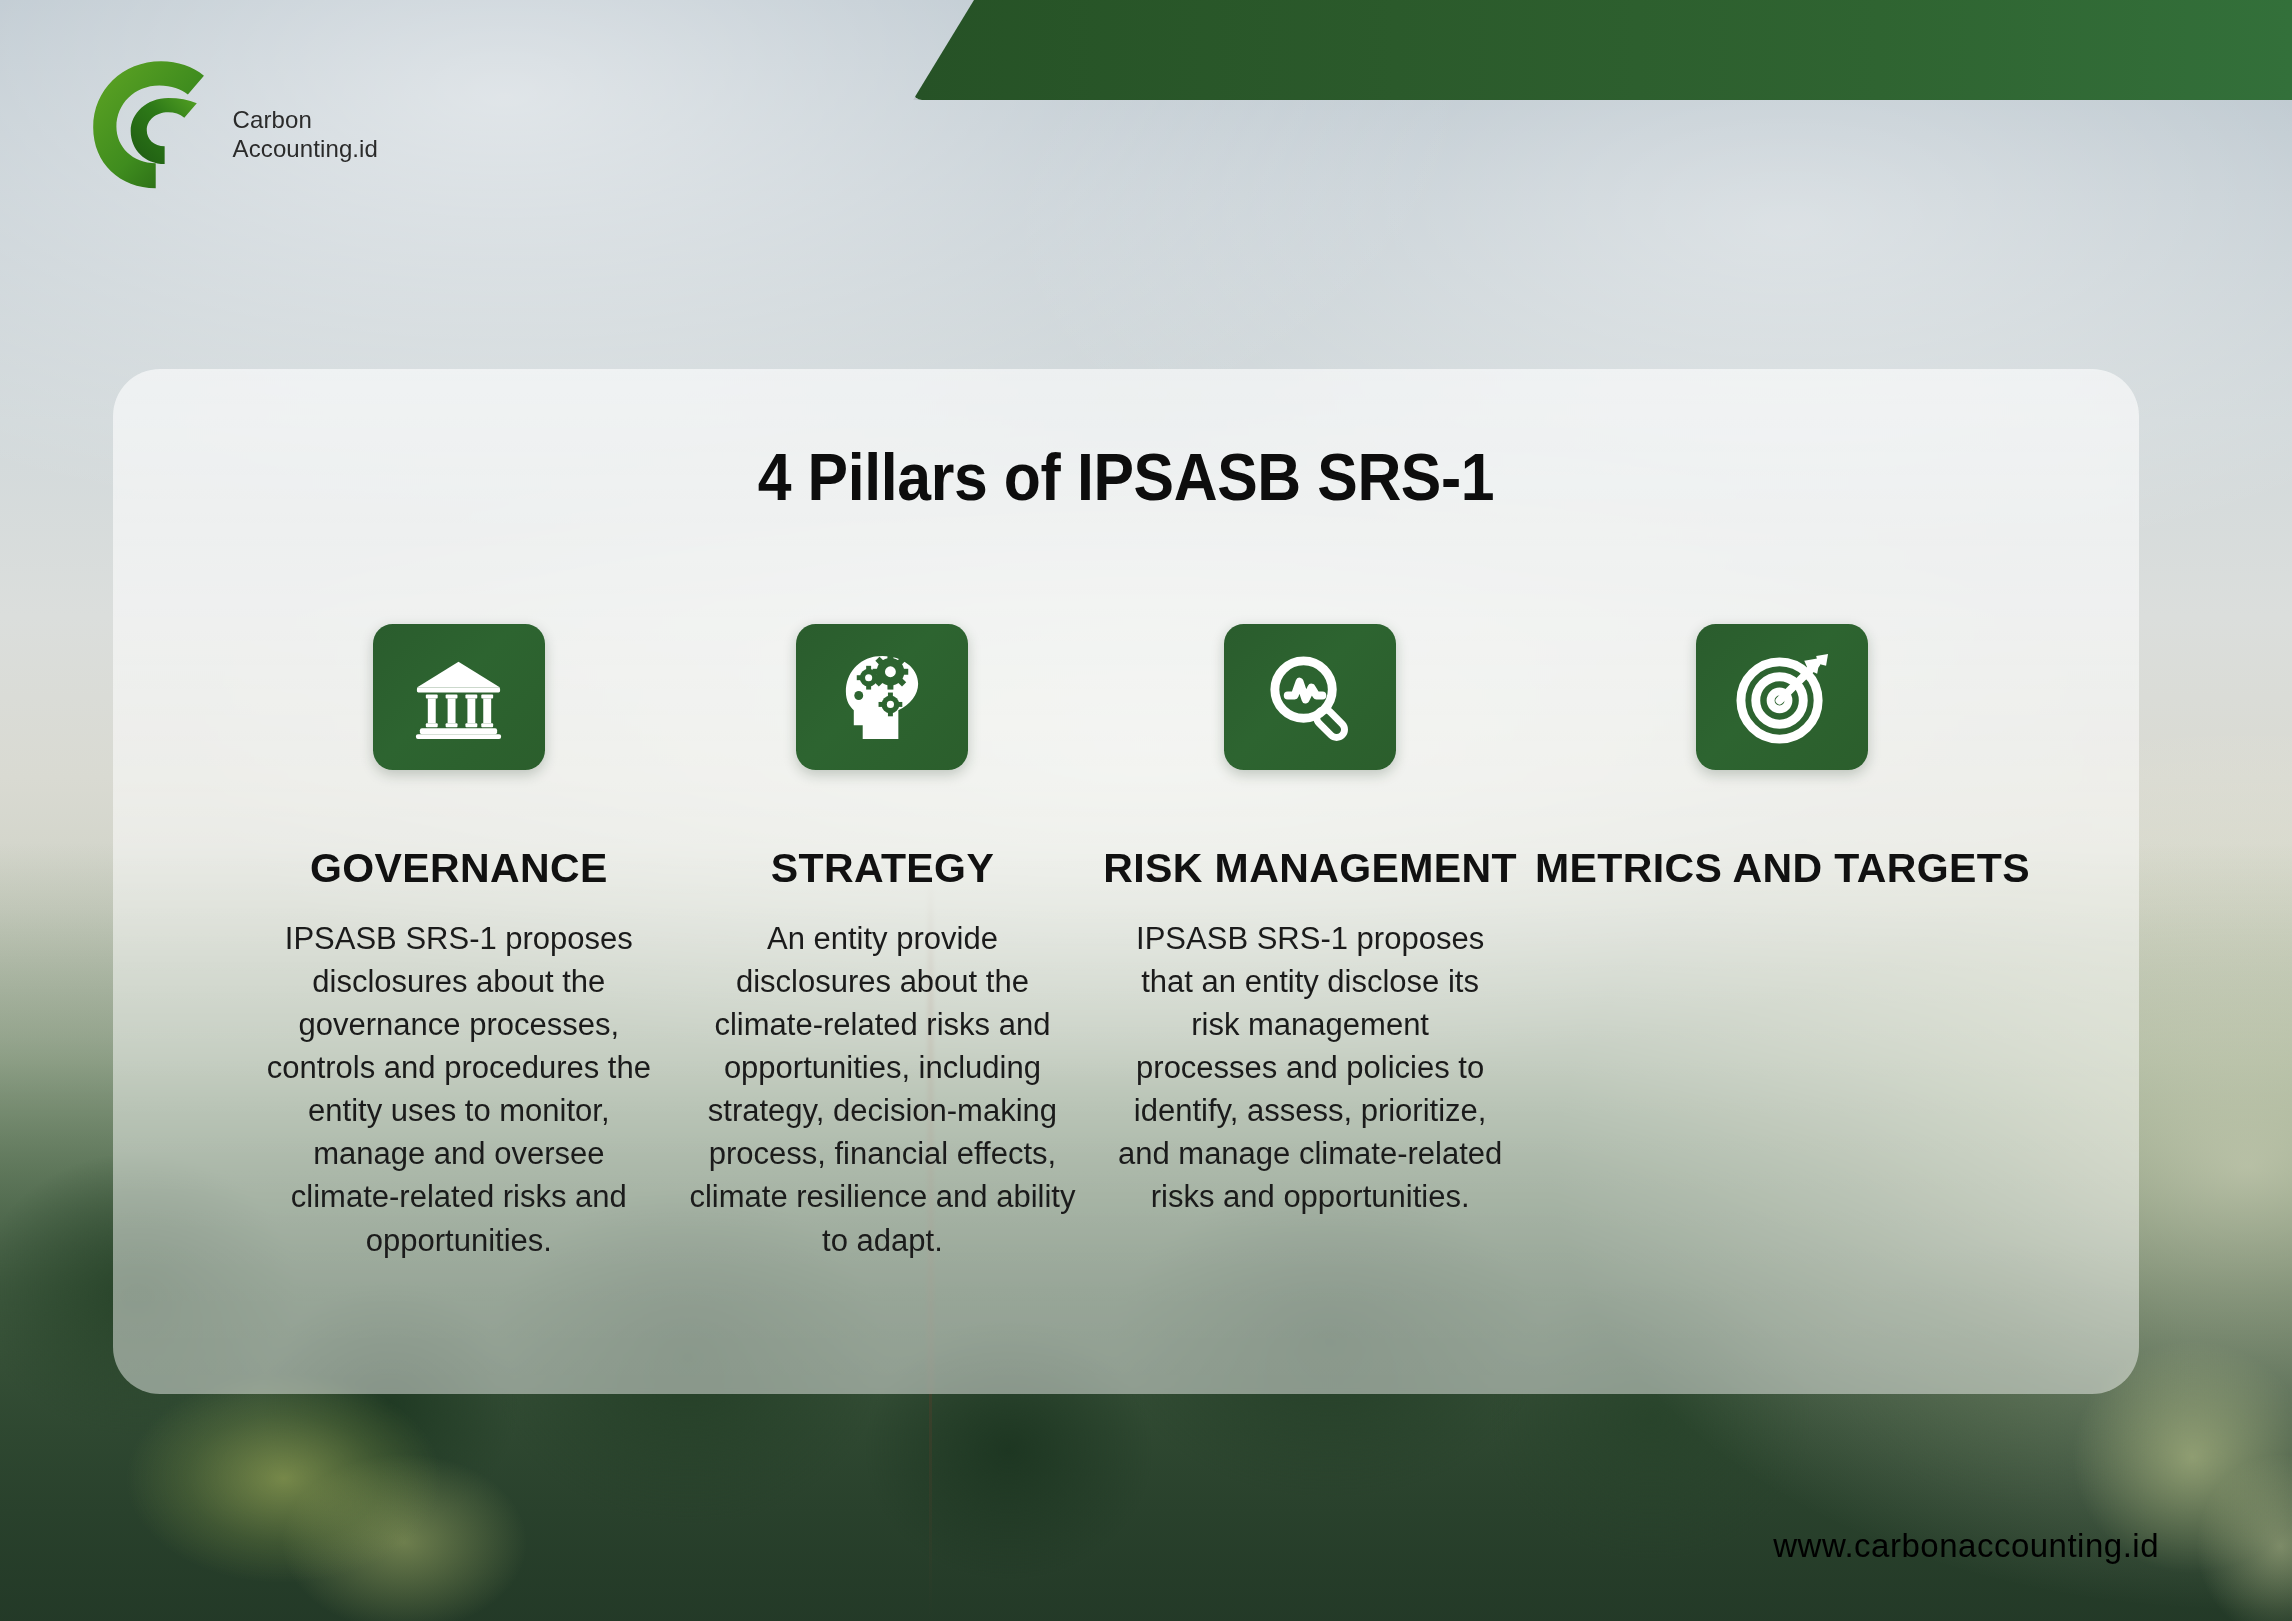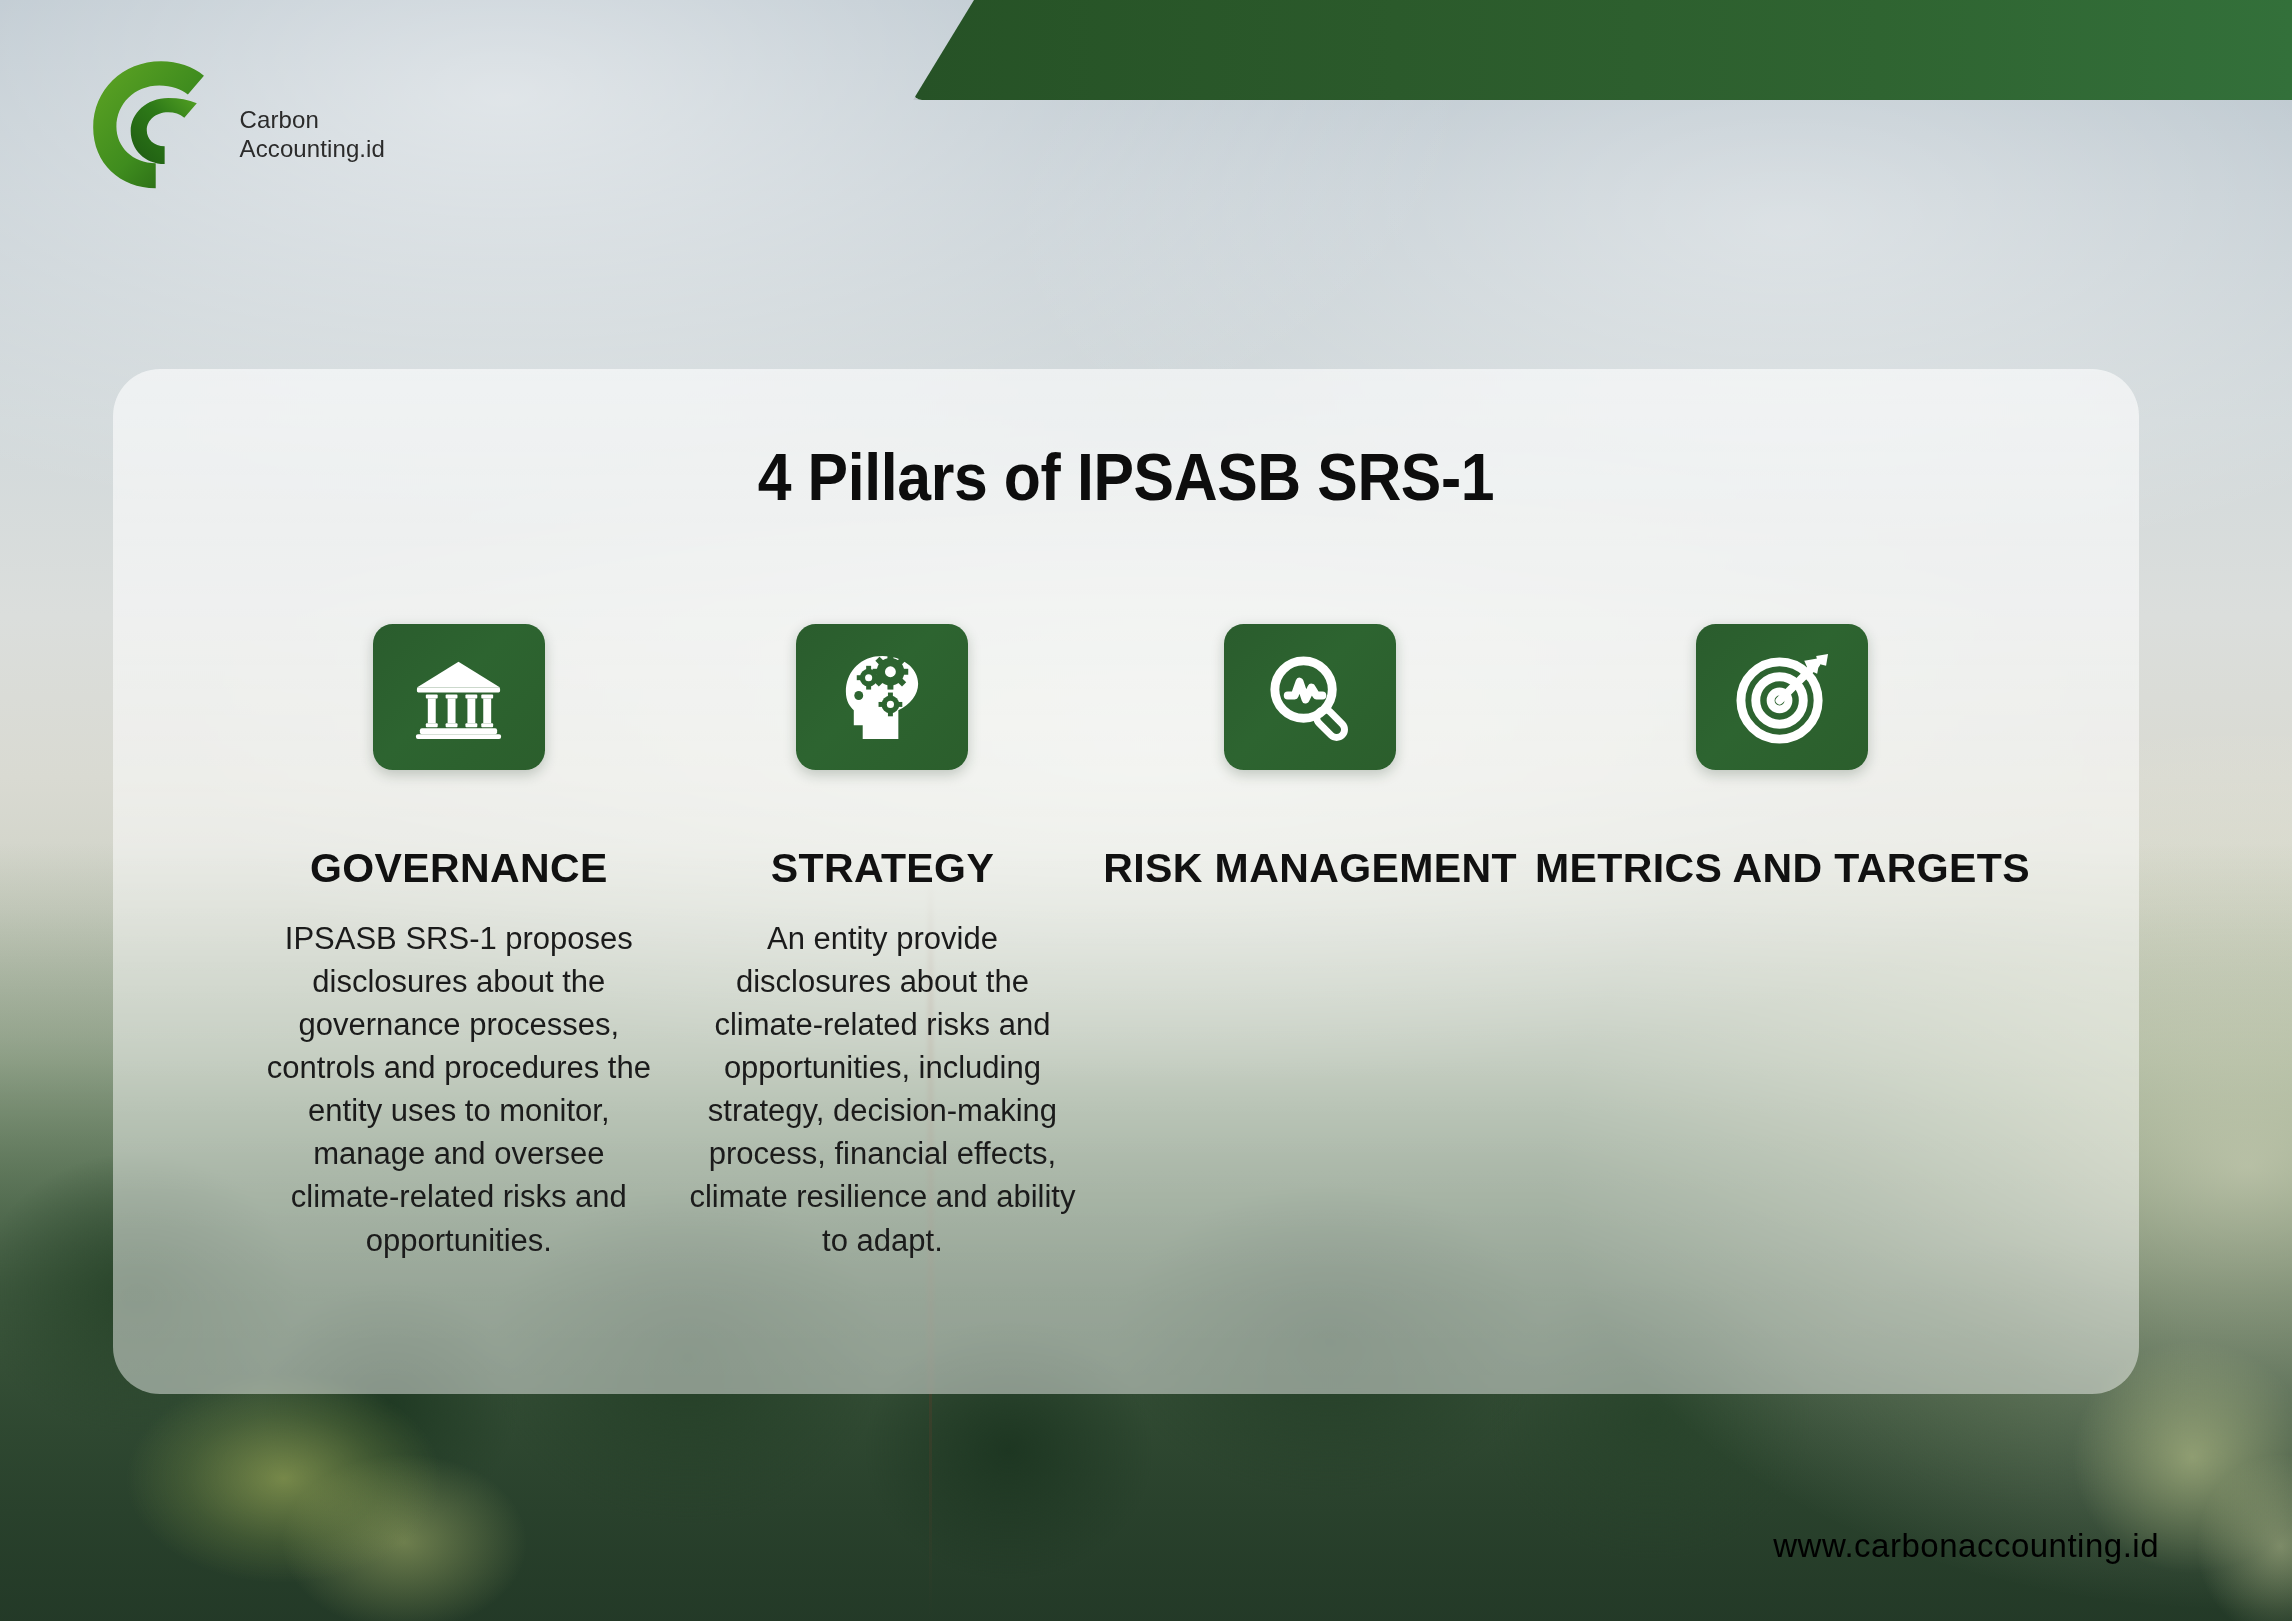--- a/index.html
+++ b/index.html
@@ -94,21 +94,21 @@
     box-shadow: 0 2.7px 9px rgba(0,0,0,0.18);
   }
 
   
   .logo {
     position: absolute;
     left: 86px;
     top: 56px;
     display: flex;
     align-items: center;
-    gap: 16px;
+    gap: 9px;
   }
   .logo-mark { width: 143px; height: 134px; display: block; }
   .logo-text {
     color: #2b2b2b;
     font-size: 24px;
     line-height: 1.18;
     letter-spacing: 0.1px;
     margin-left: -5.4px;
     margin-top: 23px;
     white-space: pre-line;
@@ -312,20 +312,21 @@
 
       <div class="col col-3">
         <div class="icon-tile">
           <svg viewBox="0 0 100 100">
             <circle cx="43" cy="42" r="29" fill="none" stroke="#ffffff" stroke-width="9"></circle>
             <path d="M27 48 L34 48 L39 34 L45 52 L51 40 L56 48 L62 48" fill="none" stroke="#ffffff" stroke-width="8" stroke-linecap="round" stroke-linejoin="round"></path>
             <rect x="62" y="60" width="16" height="33" rx="8" transform="rotate(-45 70 76)" fill="none" stroke="#ffffff" stroke-width="7"></rect>
           </svg>
         </div>
         <div class="col-title">RISK MANAGEMENT</div>
+        <div class="col-body">IPSASB SRS-1 proposes that an entity disclose its risk management processes and policies to identify, assess, prioritize, and manage climate-related risks and opportunities.</div>
       </div>
 
       <div class="col col-4">
         <div class="icon-tile">
           <svg viewBox="0 0 100 100">
             <circle cx="47" cy="53" r="39" fill="none" stroke="#ffffff" stroke-width="9"></circle>
             <circle cx="47" cy="53" r="24" fill="none" stroke="#ffffff" stroke-width="9"></circle>
             <circle cx="47" cy="53" r="9" fill="none" stroke="#ffffff" stroke-width="8"></circle>
             <path d="M47 53 L84 16" stroke="#ffffff" stroke-width="8" stroke-linecap="round"></path>
             <path d="M72 13 L88 10 L85 26 L76 22 Z" fill="#ffffff"></path>

